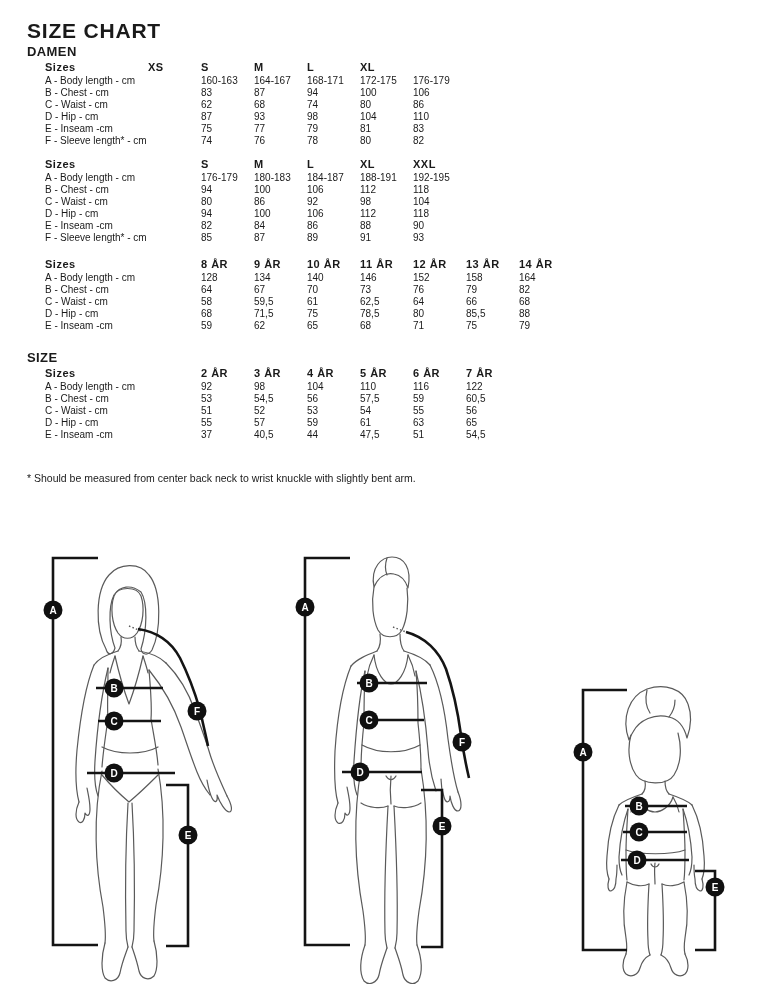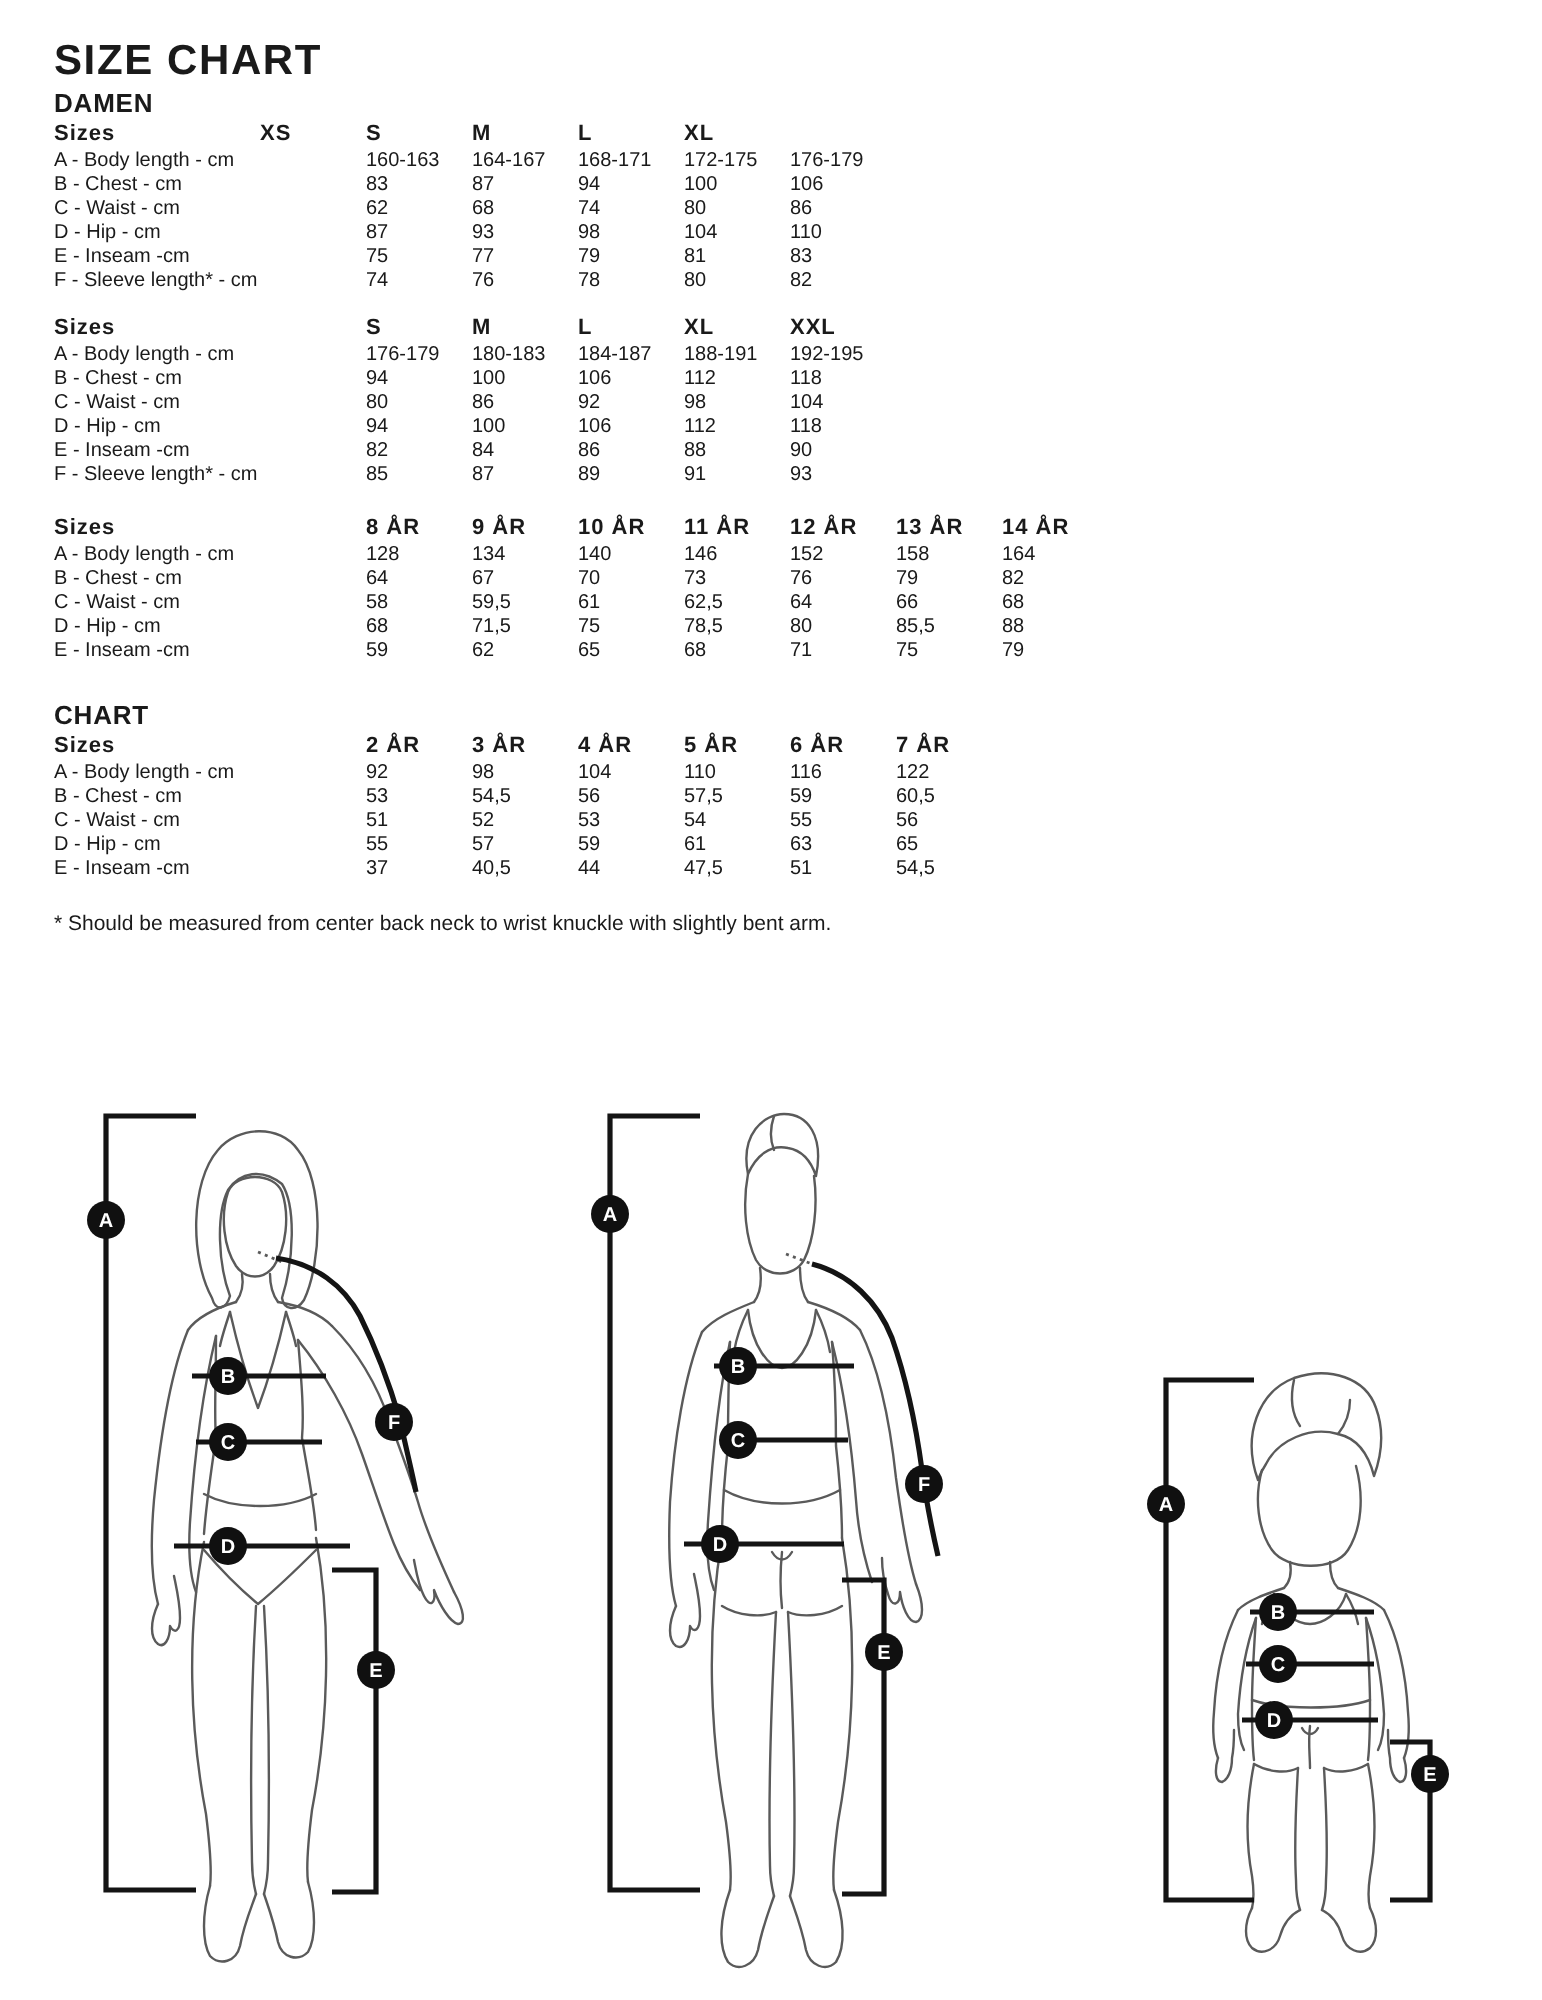--- a/index.html
+++ b/index.html
@@ -3,24 +3,24 @@
 <meta charset="utf-8">
 <style>
   html,body{margin:0;padding:0;background:#fff;}
   body{width:771px;height:1000px;position:relative;overflow:hidden;
        font-family:"Liberation Sans","DejaVu Sans",sans-serif;color:#1a1a1a;}
   .page{position:relative;width:771px;height:727px;background:#fff;}
   .title{position:absolute;left:27px;top:19px;font-size:21px;font-weight:bold;letter-spacing:.8px;}
   .section{position:absolute;left:27px;}
   .sec-heading{font-size:13px;font-weight:bold;letter-spacing:.4px;height:12px;line-height:12px;margin-bottom:3px;}
   .trow{display:flex;height:12px;font-size:10px;line-height:12px;white-space:nowrap;}
-  .trow .lbl{width:103px;flex:0 0 103px;}
+  .trow .lbl{width:103px;flex:0 0 103px;margin-left:18px;}
   .trow .cell{width:53px;flex:0 0 53px;}
   .header-row{font-size:11px;font-weight:bold;letter-spacing:.5px;height:13px;line-height:13px;margin-bottom:1px;}
-  .footnote{position:absolute;left:27px;top:456px;font-size:10.5px;}
+  .footnote{position:absolute;left:27px;top:472px;font-size:10.5px;}
   .figure{position:absolute;}
   #fig-woman{left:25px;top:545px;width:220px;height:445px;}
   #fig-man{left:290px;top:545px;width:230px;height:445px;}
   #fig-child{left:565px;top:660px;width:206px;height:330px;}
   svg{display:block;}
   .body-line{fill:none;stroke:#5a5a5a;stroke-width:1.2;stroke-linecap:round;stroke-linejoin:round;}
   .body-fill{fill:#fff;stroke:#5a5a5a;stroke-width:1.2;stroke-linecap:round;stroke-linejoin:round;}
   .meas{fill:none;stroke:#141414;stroke-width:2.6;stroke-linecap:butt;stroke-linejoin:miter;}
   .dotted{fill:none;stroke:#5a5a5a;stroke-width:1.4;stroke-dasharray:1.5,2.2;}
   .badge{fill:#101010;}
@@ -254,21 +254,21 @@
         <span class="cell">59</span>
         <span class="cell">62</span>
         <span class="cell">65</span>
         <span class="cell">68</span>
         <span class="cell">71</span>
         <span class="cell">75</span>
         <span class="cell">79</span>
       </div>
     </section>
   <section class="section" style="top:352px">
-      <div class="sec-heading">CHART</div>
+      <div class="sec-heading">SIZE</div>
       <div class="trow header-row">
         <span class="lbl">Sizes</span>
         <span class="cell"></span>
         <span class="cell">2 ÅR</span>
         <span class="cell">3 ÅR</span>
         <span class="cell">4 ÅR</span>
         <span class="cell">5 ÅR</span>
         <span class="cell">6 ÅR</span>
         <span class="cell">7 ÅR</span>
         <span class="cell"></span>

